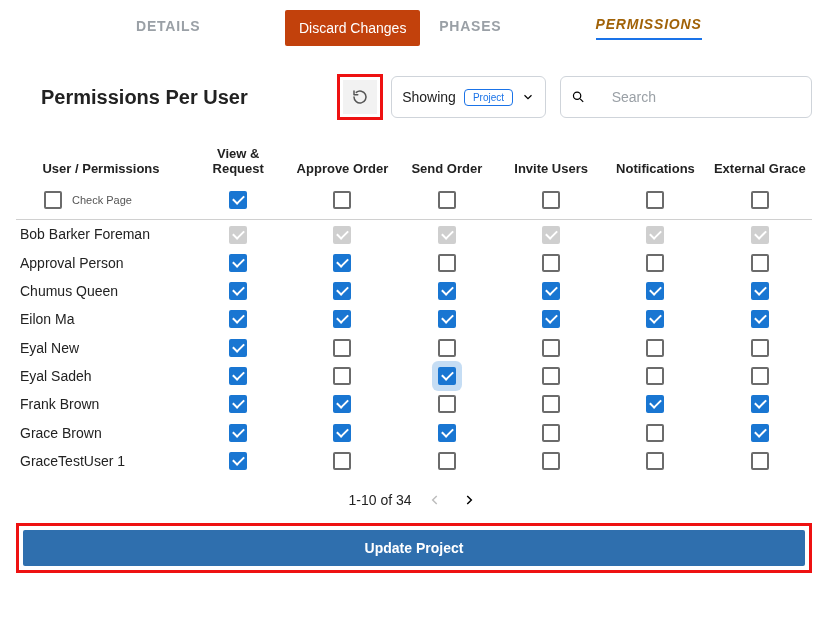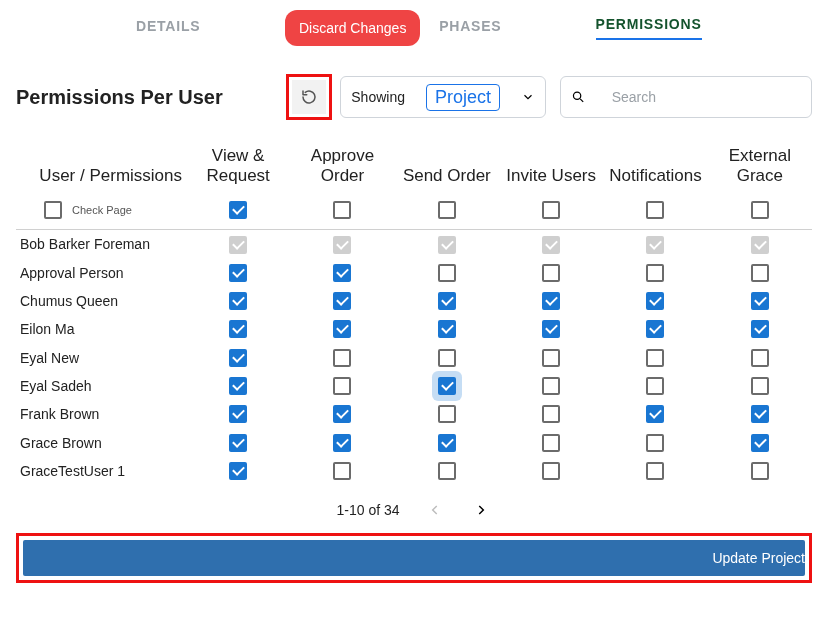--- a/index.html
+++ b/index.html
@@ -1,50 +1,50 @@
 <!DOCTYPE html>
 <html><head>
 <meta charset="utf-8">
 <style>
   html,body{margin:0;padding:0;font-family:Arial,Helvetica,sans-serif;color:#222;}
   body{width:828px;height:620px;box-sizing:border-box;padding:8px 16px 12px 16px;}
   .tabs{display:flex;gap:94px;padding-left:120px;font-size:14px;font-weight:600;letter-spacing:0.8px;color:#9aa0a6;align-items:flex-end;height:32px;position:relative;}
   .tab{cursor:pointer;padding-bottom:6px;}
-  .tab.active{color:#14532d;border-bottom:2px solid #1a73e8;}
-  .tooltip{position:absolute;top:10px;left:285px;background:#ef4444;color:#fff;font-size:14px;padding:10px 14px;border-radius:12px;white-space:nowrap;z-index:5;}
+  .tab.active{color:#a16207;border-bottom:2px solid #1a73e8;font-style:italic;}
+  .tooltip{position:absolute;top:10px;left:285px;background:#c2410c;color:#fff;font-size:14px;padding:10px 14px;border-radius:2px;white-space:nowrap;z-index:5;}
   .headerline{display:flex;align-items:center;margin-top:34px;}
-  .title{font-size:20px;font-weight:700;flex:0 0 auto;margin-right:auto;}
+  .title{font-size:20px;font-weight:700;flex:0 0 auto;margin-right:auto;margin-left:25px;}
   .revert-wrap{border:3px solid #e11;padding:3px;margin-right:8px;}
   .revert-btn{width:34px;height:34px;background:#f2f2f2;display:flex;align-items:center;justify-content:center;cursor:pointer;}
   .revert-btn svg{width:18px;height:18px;stroke:#555;fill:none;stroke-width:2;}
-  .showing{display:flex;align-items:center;border:1px solid #cfd4da;border-radius:6px;height:40px;padding:0 10px;gap:21px;font-size:14px;margin-right:14px;}
-  .proj-tag{border:1px solid #1a73e8;color:#1a73e8;border-radius:4px;padding:2px 8px;font-size:18px;}
+  .showing{display:flex;align-items:center;border:1px solid #cfd4da;border-radius:6px;height:40px;padding:0 10px;gap:8px;font-size:14px;margin-right:14px;}
+  .proj-tag{border:1px solid #1a73e8;color:#1a73e8;border-radius:4px;padding:2px 8px;font-size:10px;}
   .chev{width:14px;height:14px;}
   .search{display:flex;align-items:center;border:1px solid #cfd4da;border-radius:6px;height:40px;width:230px;padding:0 10px;gap:24px;}
   .search input{border:none;outline:none;font-size:14px;width:100%;color:#333;}
   .search input::placeholder{color:#9aa0a6;}
   table{width:100%;border-collapse:collapse;margin-top:20px;table-layout:fixed;}
   col.usercol{width:170px;}
-  th{font-size:17px;font-weight:400;text-align:center;padding:6px 4px 10px 4px;vertical-align:bottom;}
-  th.user{text-align:right;}
+  th{font-size:13px;font-weight:700;text-align:center;padding:6px 4px 10px 4px;vertical-align:bottom;}
+  th.user{text-align:center;}
   td{padding:5px 4px;text-align:center;font-size:14px;}
   td.user{text-align:left;}
   tr.divider td{border-bottom:1px solid #d0d0d0;padding-bottom:10px;}
   .cb{display:inline-block;width:18px;height:18px;border:2px solid #6b6b6b;border-radius:2px;box-sizing:border-box;position:relative;vertical-align:middle;background:#fff;}
   .cb.checked{background:#1976d2;border-color:#1976d2;}
   .cb.checked::after,.cb.disabled::after{content:"";position:absolute;left:4px;top:0px;width:5px;height:9px;border:solid #fff;border-width:0 2px 2px 0;transform:rotate(45deg);}
   .cb.disabled{background:#cfcfcf;border-color:#cfcfcf;}
   .cb.halo{box-shadow:0 0 0 6px rgba(25,118,210,0.25);}
   .checkpage{display:flex;align-items:center;gap:10px;padding-left:24px;}
   .checkpage .lab{font-size:11px;color:#555;}
-  .pager{display:flex;justify-content:center;align-items:center;gap:24px;margin-top:14px;font-size:14px;}
+  .pager{display:flex;justify-content:center;align-items:center;gap:12px;margin-top:14px;font-size:14px;}
   .pager .arrow{width:22px;height:22px;display:flex;align-items:center;justify-content:center;cursor:pointer;}
   .pager .arrow.disabled{color:#bdbdbd;cursor:default;}
   .update-wrap{border:3px solid #e11;padding:4px;margin-top:12px;}
-  .update-btn{background:#2f6fae;color:#fff;text-align:right;height:36px;line-height:36px;font-size:14px;font-weight:400;border-radius:2px;cursor:pointer;}
+  .update-btn{background:#2f6fae;color:#fff;text-align:center;height:36px;line-height:36px;font-size:14px;font-weight:700;border-radius:2px;cursor:pointer;}
 </style>
 </head>
 <body>
 
 <div class="tabs">
   <span class="tab">DETAILS</span>
   <span class="tab">SETUP</span>
   <span class="tab">PHASES</span>
   <span class="tab active">PERMISSIONS</span>
 </div>

